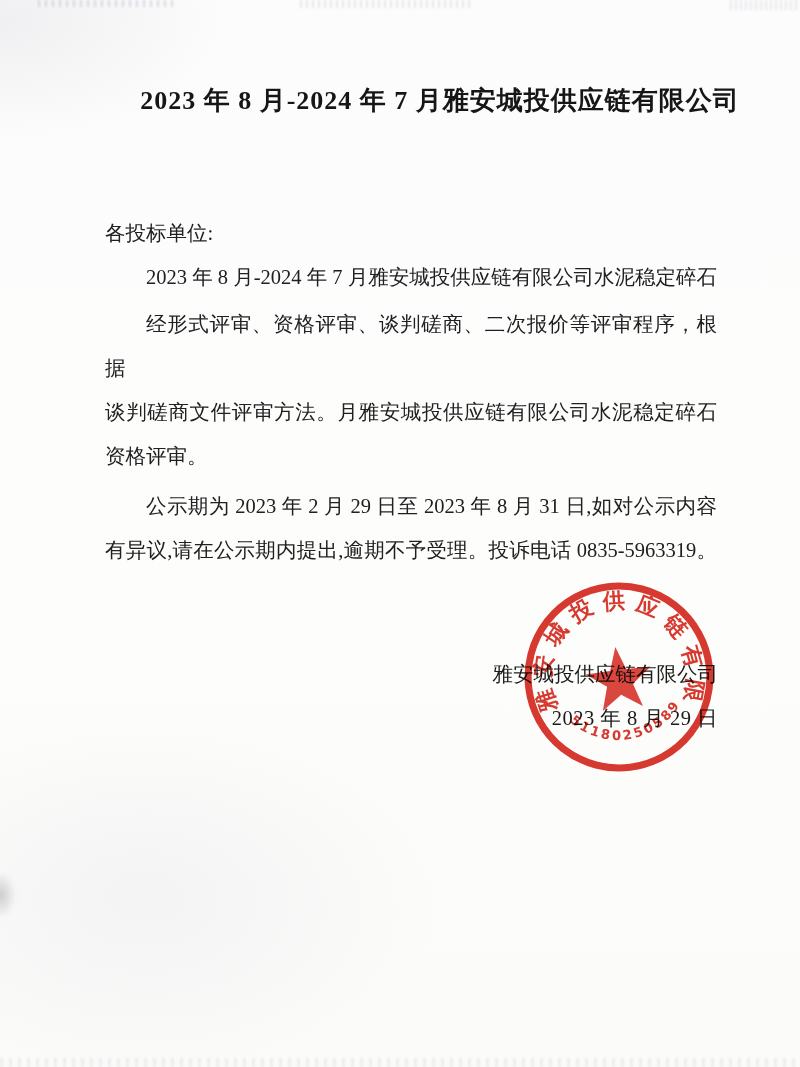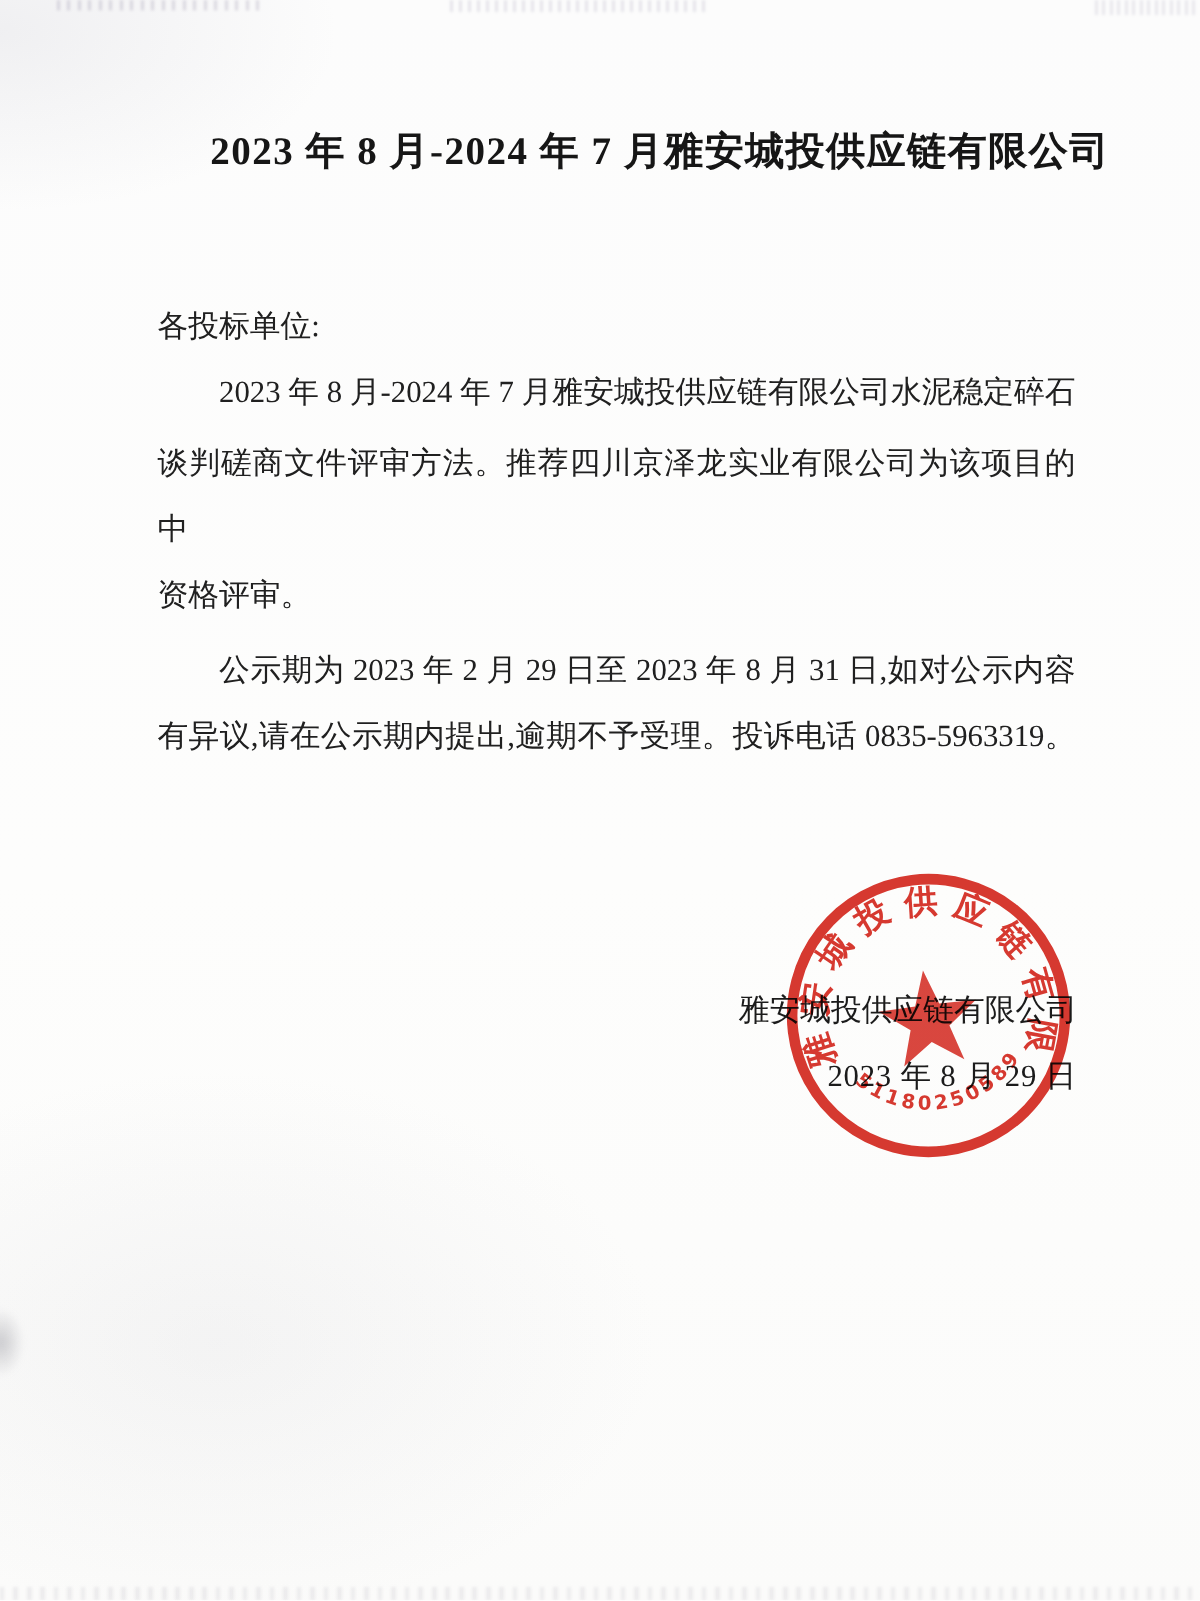--- a/index.html
+++ b/index.html
@@ -53,21 +53,21 @@
     text-align: center;
     padding-left: 40px;
   }
   .title-line {
     font-size: 26px; font-weight: bold; line-height: 52px;
     letter-spacing: 1px; color: #161616;
   }
 
   
   .body-block {
-    position: absolute; left: 105px; top: 196px; width: 612px;
+    position: absolute; left: 105px; top: 211px; width: 612px;
     font-size: 20.5px; line-height: 44px; color: #202020;
   }
   .line { min-height: 44px; }
   .line.indent { text-indent: 2em; font-family: Liberation Serif, serif; }
   .line.justify { text-align: justify; text-align-last: justify; }
   .para-2 { margin-top: 3px; }
   .para-3 { margin-top: 6px; }
 
   
   .signature-block {
@@ -112,21 +112,22 @@
   </div>
 
   <div class="body-block">
     <div class="line">各投标单位:</div>
 
     <div class="para-1">
       <div class="line indent justify">2023 年 8 月-2024 年 7 月雅安城投供应链有限公司水泥稳定碎石</div>
     </div>
 
     <div class="para-2">
-      <div class="line justify">谈判磋商文件评审方法。推荐四川京泽龙实业有限公司为该项目的中</div>
+      <div class="line indent justify">经形式评审、资格评审、谈判磋商、二次报价等评审程序，根据</div>
+      <div class="line justify">谈判磋商文件评审方法。月雅安城投供应链有限公司水泥稳定碎石</div>
       <div class="line">资格评审。</div>
     </div>
 
     <div class="para-3">
       <div class="line indent justify">公示期为 2023 年 2 月 29 日至 2023 年 8 月 31 日,如对公示内容</div>
       <div class="line justify">有异议,请在公示期内提出,逾期不予受理。投诉电话 0835-5963319。</div>
     </div>
   </div>
 
   <div class="signature-block">

